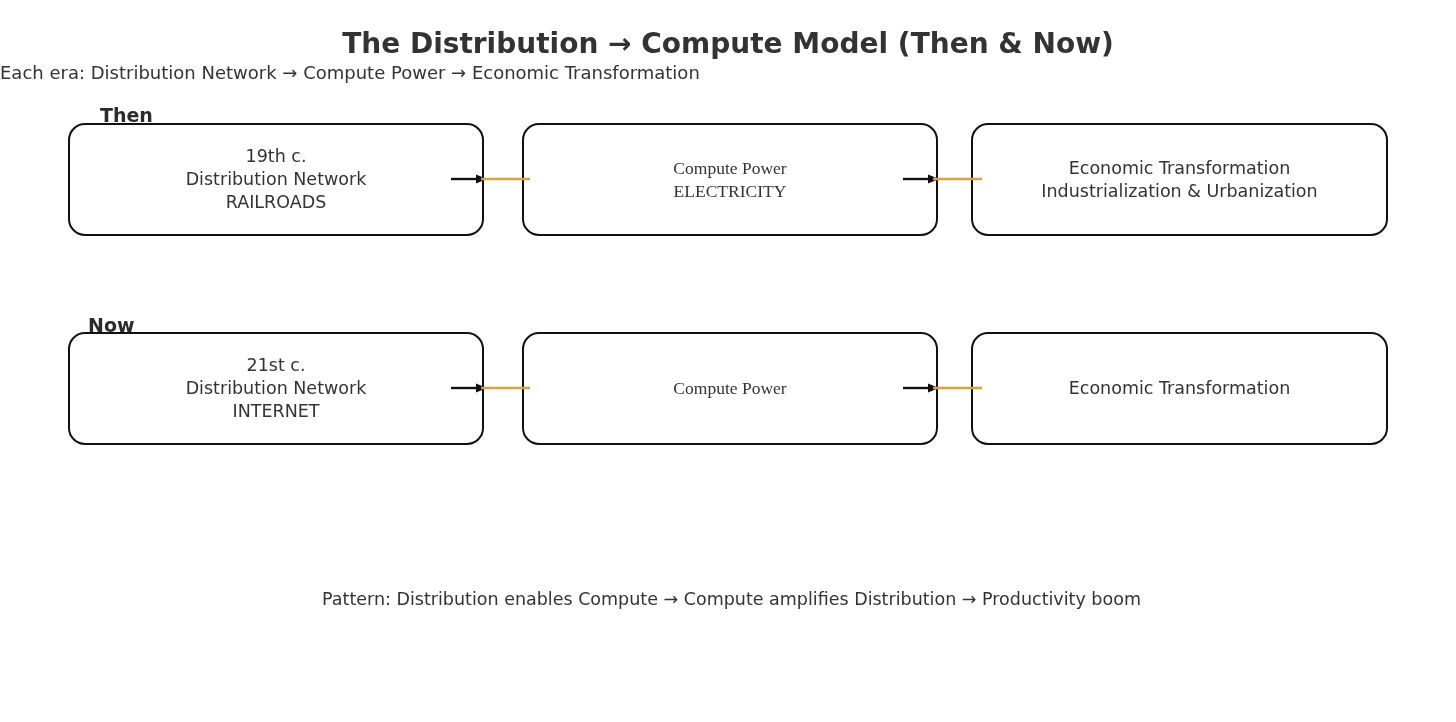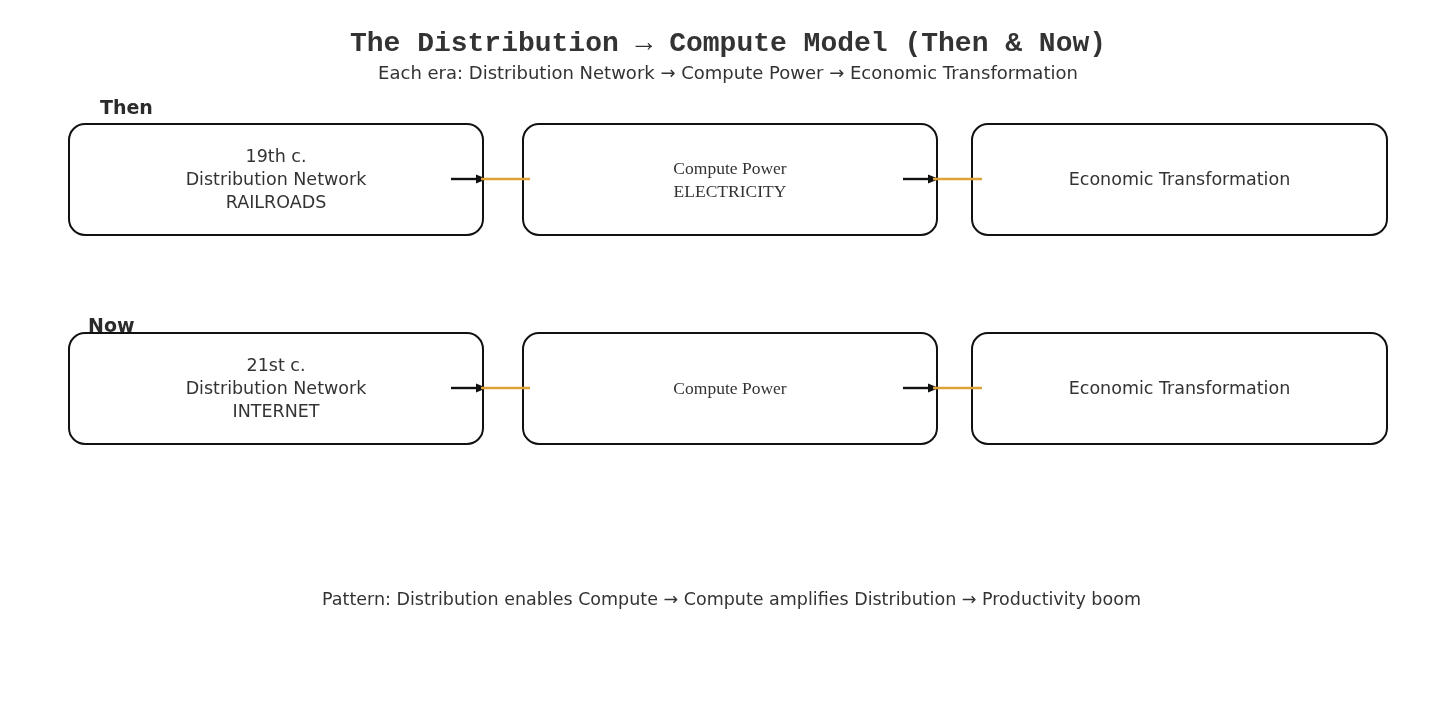--- a/index.html
+++ b/index.html
@@ -23,38 +23,36 @@
     overflow:hidden;
   }
   .title{
     position:absolute;
     top:27px; left:0; width:100%;
     text-align:center;
     font-size:28px;
     font-weight:bold;
     line-height:34px;
     color:var(--text);
-    font-family:Liberation Mono, monospace;
   }
   .subtitle{
     position:absolute;
     top:61px; left:0; width:100%;
-    text-align:center;
     font-size:18px;
     line-height:24px;
     color:var(--text);
   }
   .row-label{
     position:absolute;
     font-size:19px;
     font-weight:bold;
     line-height:22px;
     color:#2b2b2b;
   }
-  .label-then{left:100px; top:96px;}
+  .label-then{left:100px; top:104px;}
   .label-now{left:88px; top:305px;margin-top:9px;}
   .box{
     position:absolute;
     height:113px;
     border:2.5px solid var(--box-border);
     border-radius:17px;
     background:var(--background);
     display:flex;
     flex-direction:column;
     justify-content:center;
@@ -105,20 +103,21 @@
     <span class="bline">RAILROADS</span>
   </div>
 
   <div class="box row-then col1">
     <span class="bline">Compute Power</span>
     <span class="bline">ELECTRICITY</span>
   </div>
 
   <div class="box row-then col2">
     <span class="bline">Economic Transformation</span>
+    <span class="bline">Industrialization &amp; Urbanization</span>
   </div>
 
   <svg class="connector" style="left:450px;top:171px;">
     <line class="c-line" x1="1" y1="8" x2="26" y2="8"></line>
     <polygon class="c-head" points="26,3.5 37,8 26,12.5"></polygon>
     <line class="c-orange" x1="31" y1="8" x2="80" y2="8"></line>
   </svg>
 
   <svg class="connector" style="left:902px;top:171px;">
     <line class="c-line" x1="1" y1="8" x2="26" y2="8"></line>

